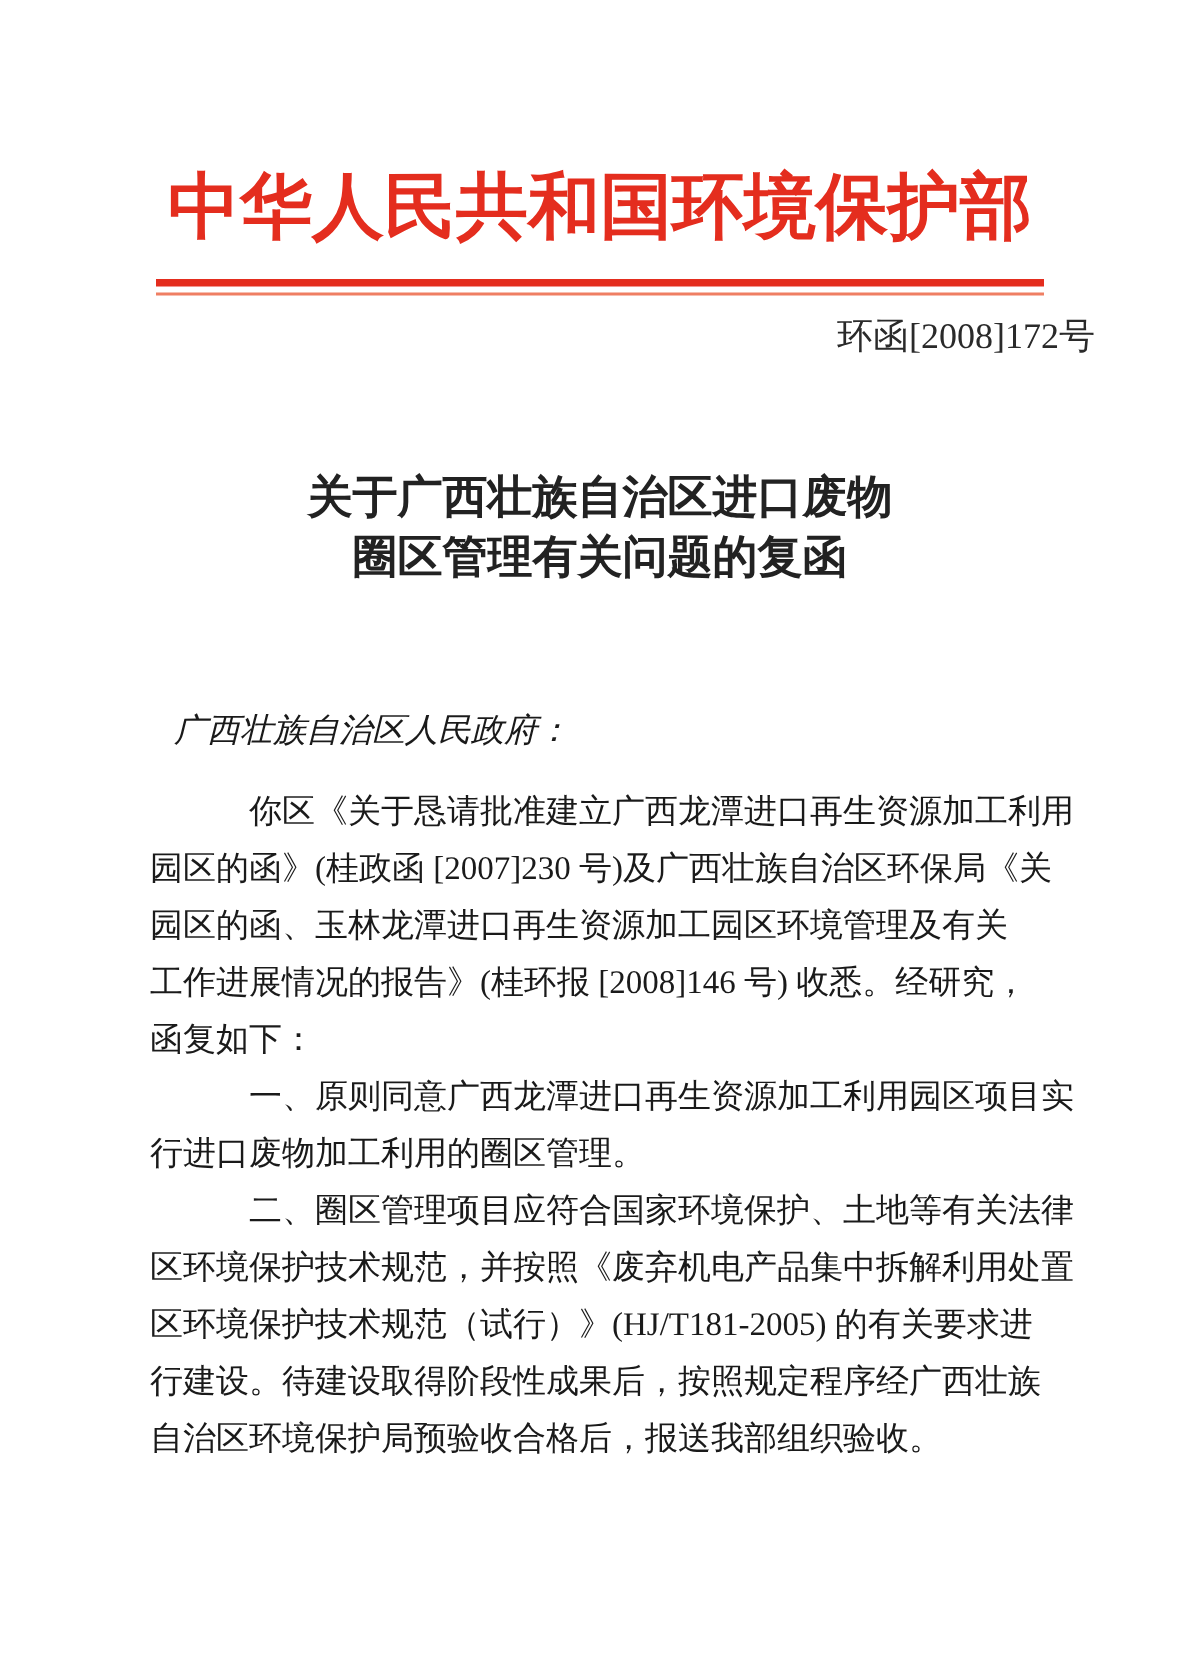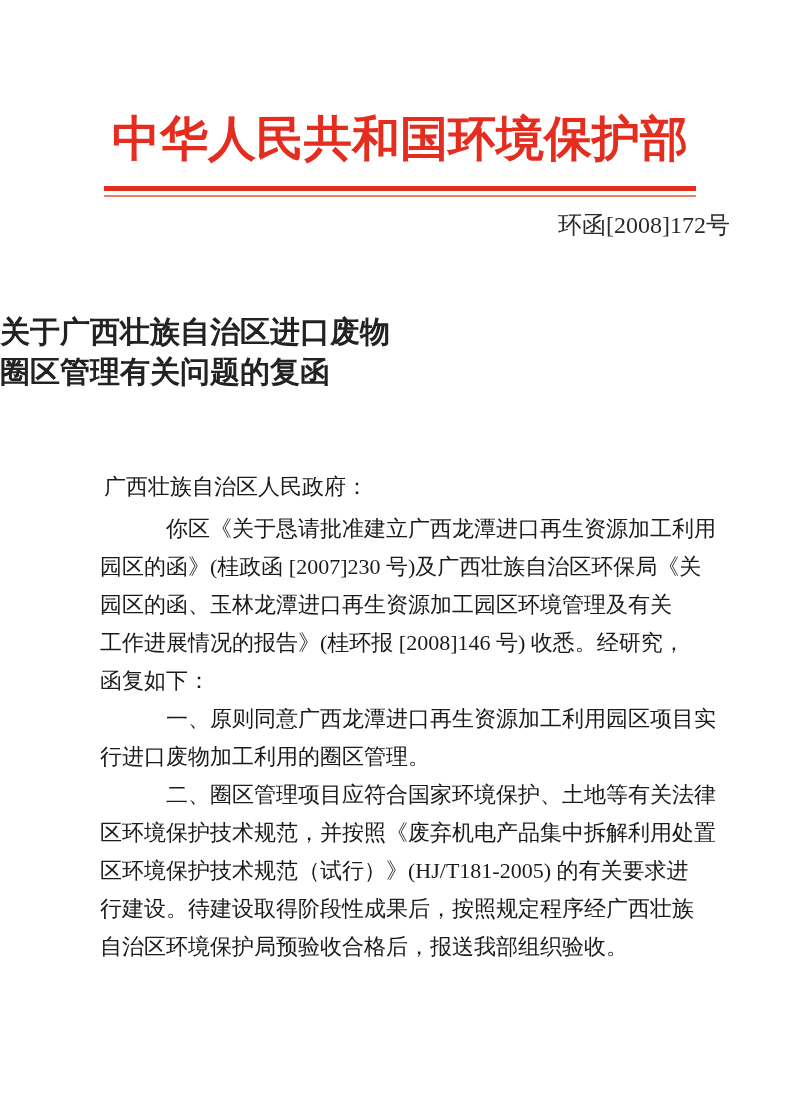--- a/index.html
+++ b/index.html
@@ -22,29 +22,29 @@
     font-family:"Liberation Serif","DejaVu Serif",serif;
   }
   .rule{width:592px;margin:18px auto 0;}
   .rule-thick{height:5px;background:var(--accent-red);}
   .rule-thin{height:2px;background:var(--rule-thin-red);margin-top:4px;}
   .doc-number{
     margin-top:13px;padding-right:70px;text-align:right;
     font-size:24px;line-height:30px;color:#2a2a2a;
   }
   .title{
-    margin:72px 0 0;text-align:left;
+    margin:72px 0 0;text-align:center;
     font-size:30px;line-height:40px;font-weight:bold;color:#222222;
     font-family:"Liberation Sans","DejaVu Sans",sans-serif;
   }
   .body-block{
     width:616px;margin:76px 0 0 100px;
     font-size:22px;line-height:38px;color:#1a1a1a;
   }
-  .salutation{margin:4px;white-space:nowrap;}
+  .salutation{margin:16px;white-space:nowrap;font-style:italic;}
   .line{white-space:nowrap;}
   .line.indent{text-indent:2em;text-align:right;}
 </style>
 </head>
 <body>
 
 <div class="page">
 
   <h1 class="agency">中华人民共和国环境保护部</h1>
 

